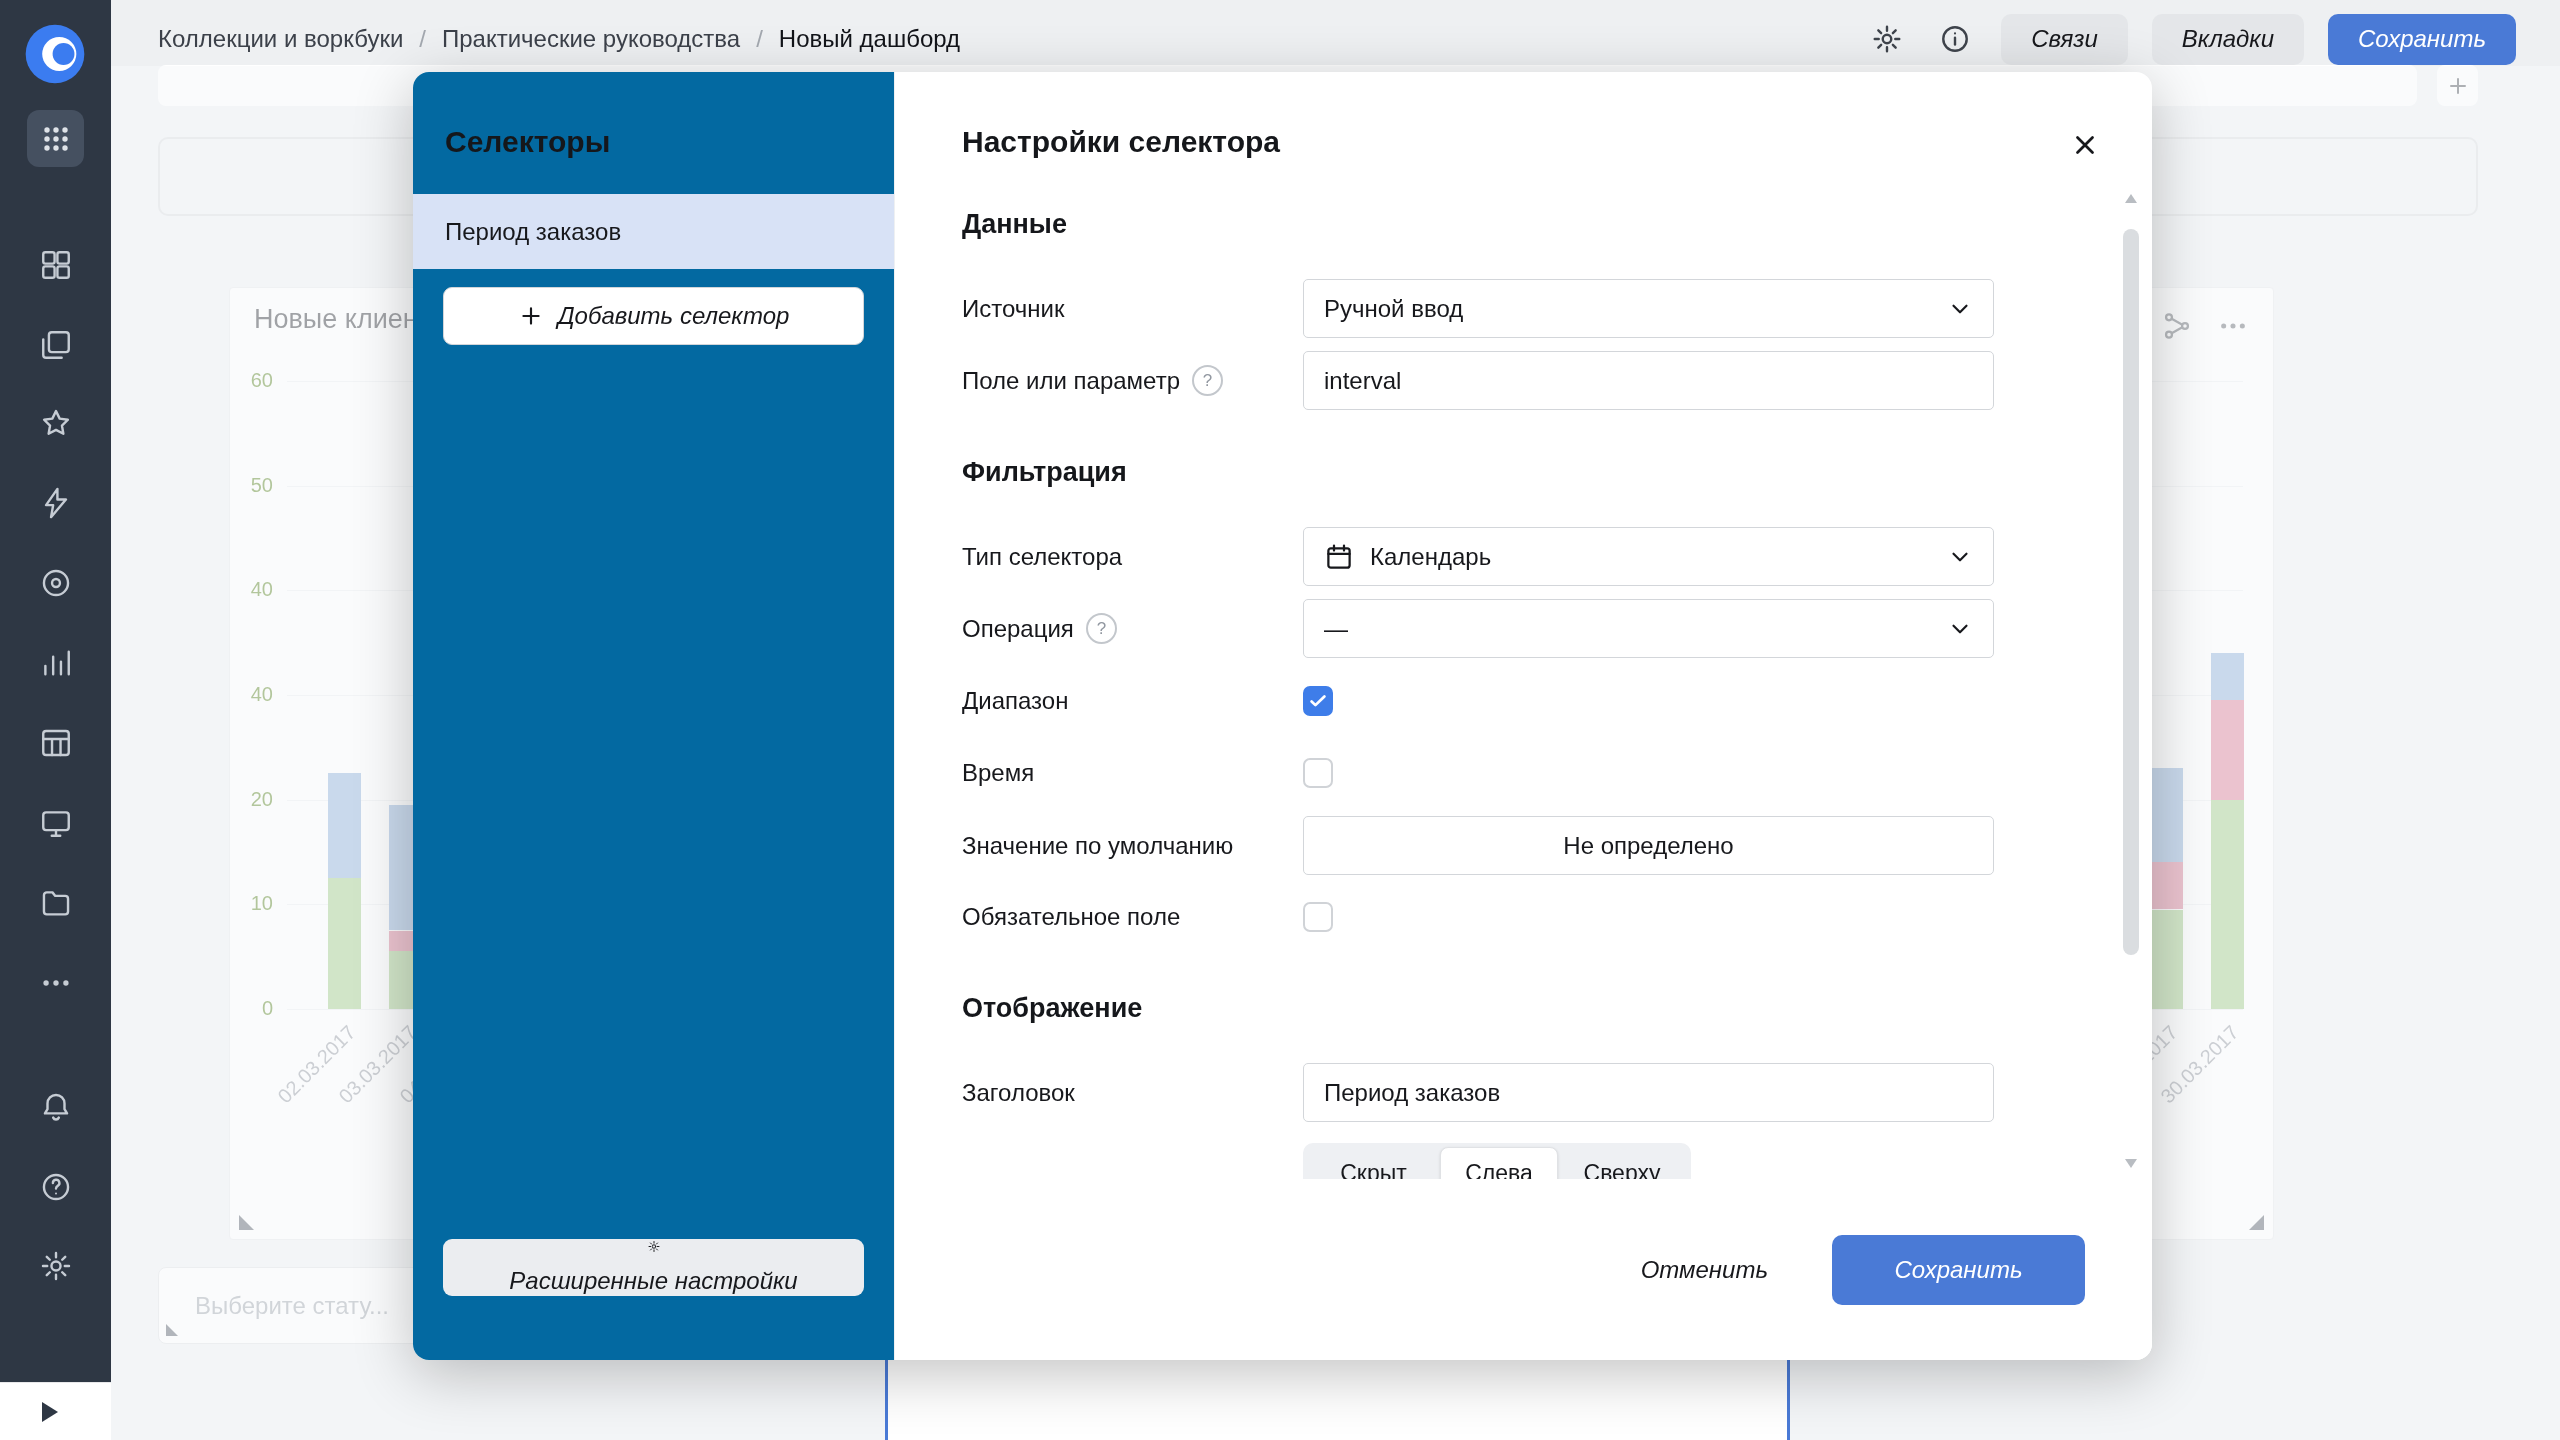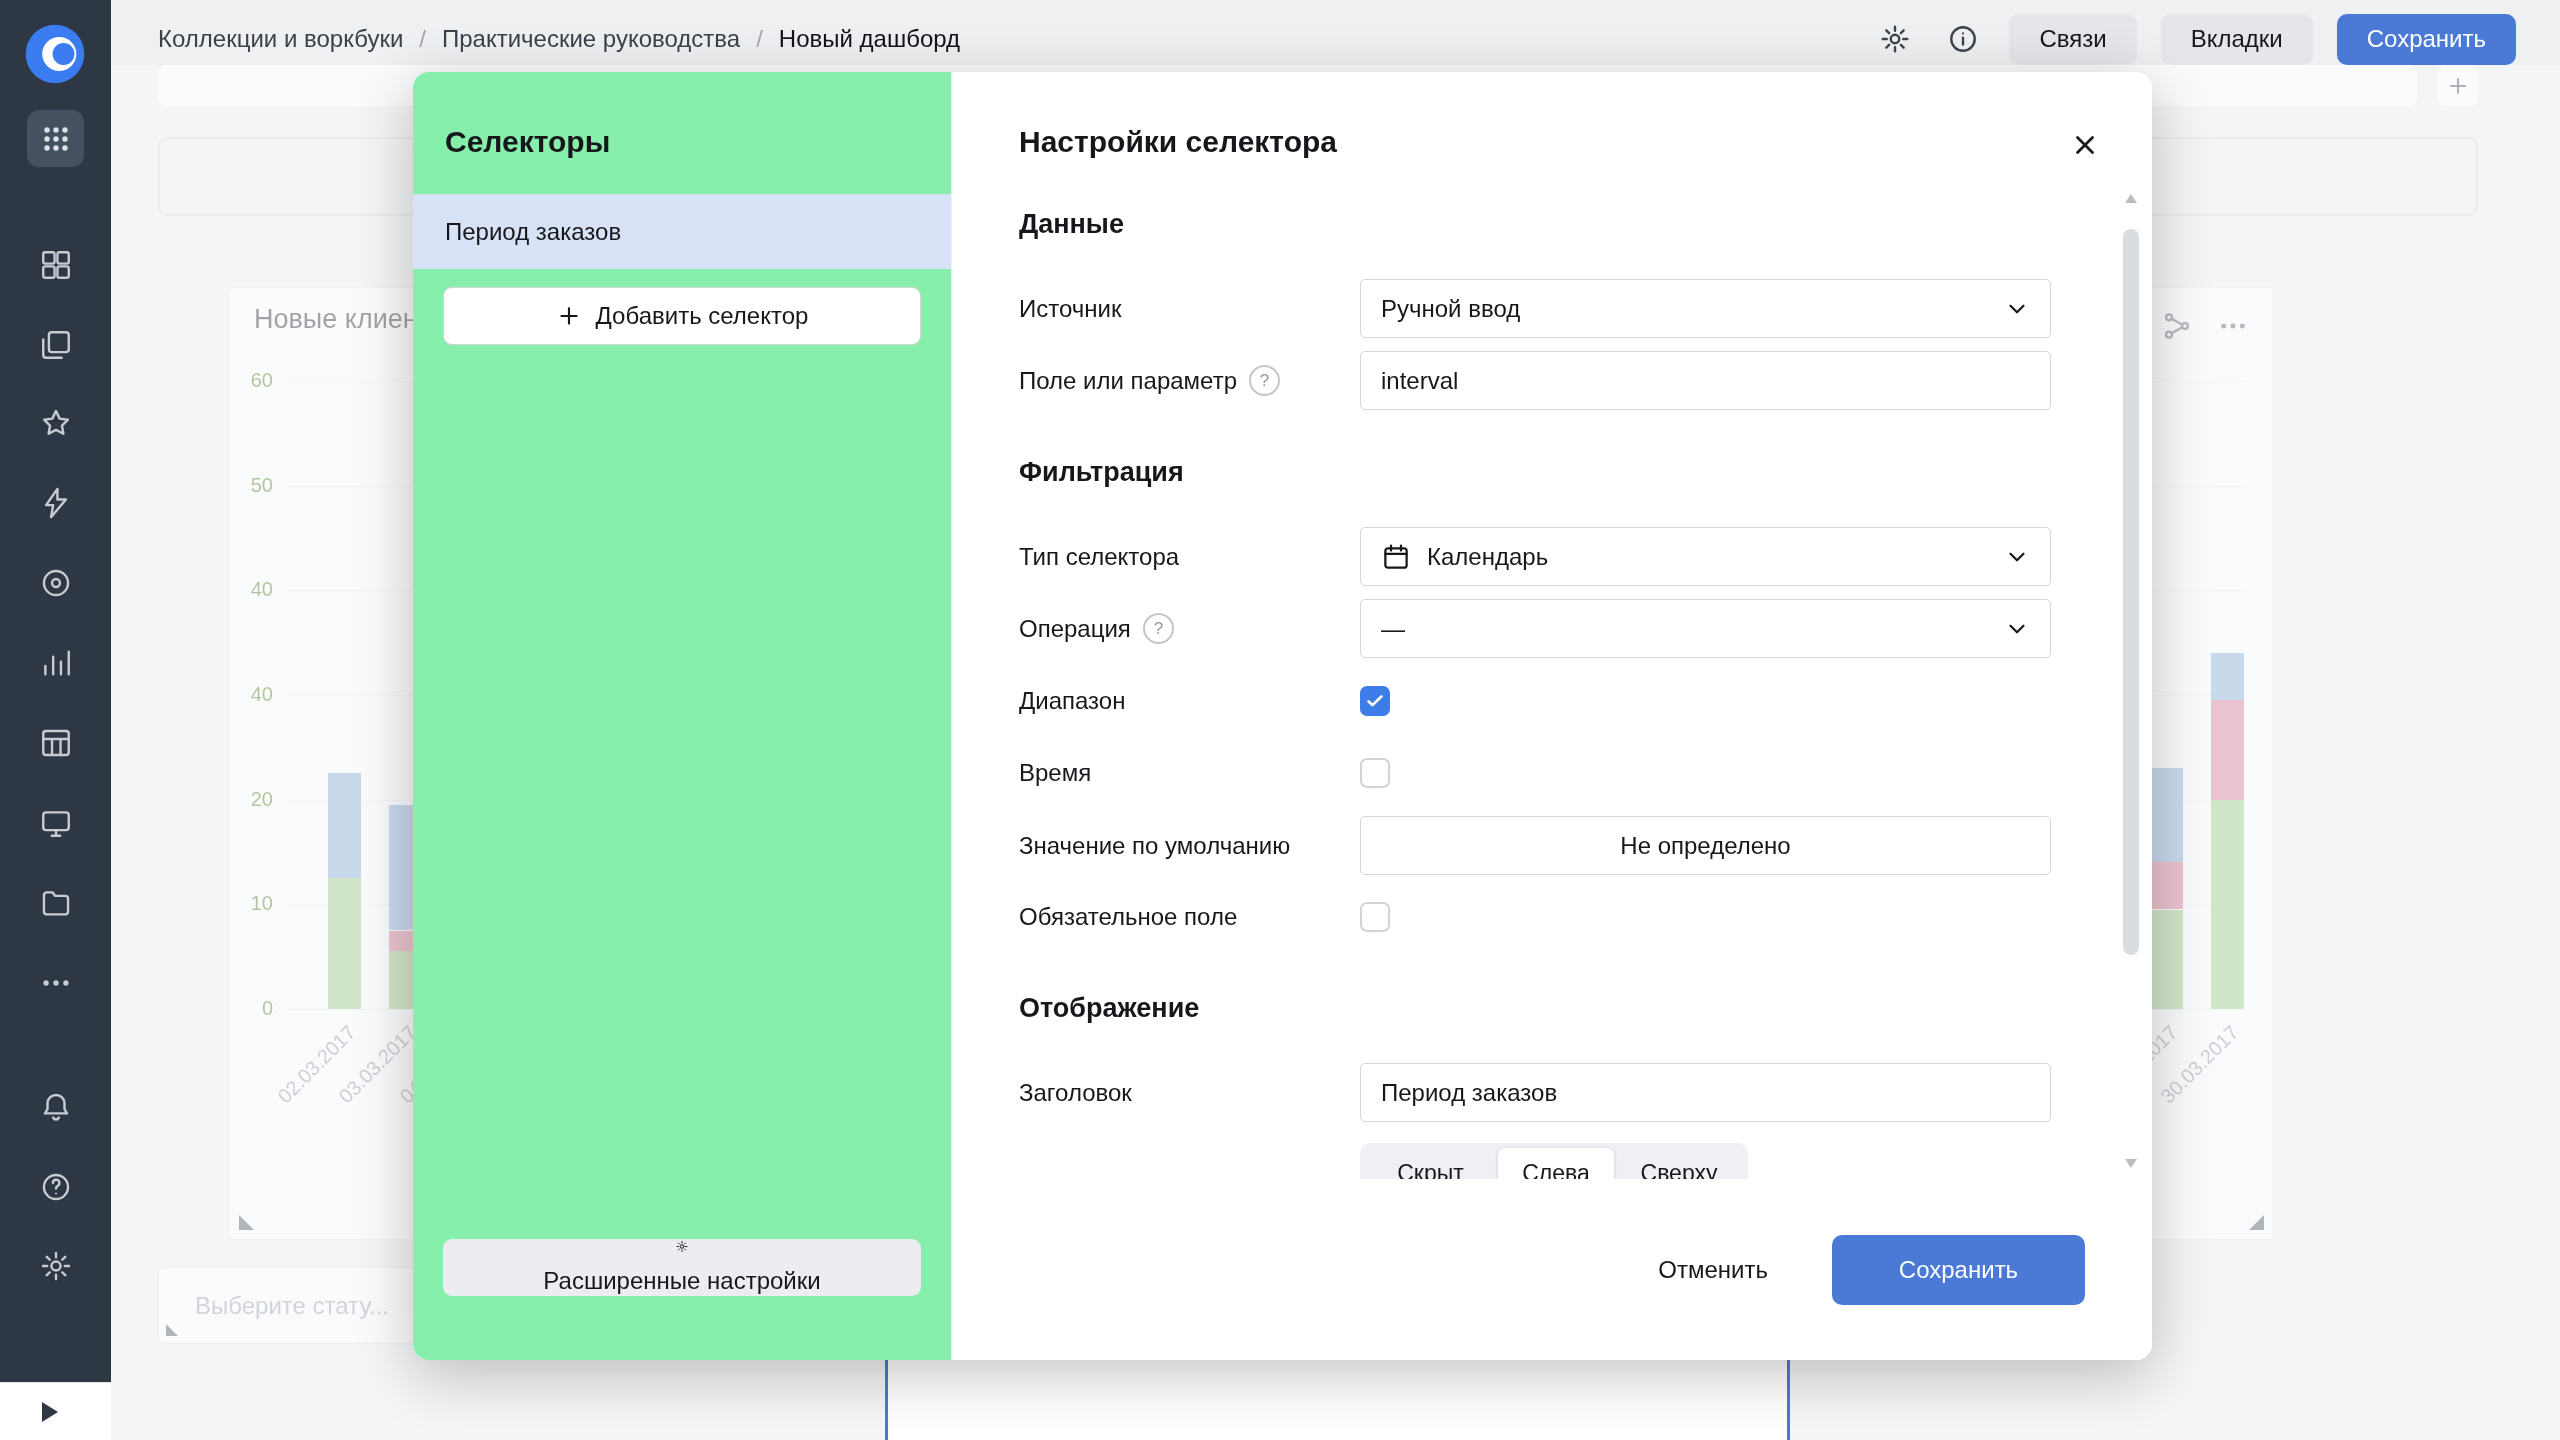--- a/index.html
+++ b/index.html
@@ -1,21 +1,21 @@
 <!DOCTYPE html>
 <html><head>
 <meta charset="utf-8">
 <style>
   html,body{margin:0;padding:0;}
   body{
     width:2560px;height:1440px;overflow:hidden;position:relative;
     background:#eef0f2;font-family:"Liberation Sans",sans-serif;color:#17181c;
     -webkit-font-smoothing:antialiased;
   }
-  button{font-family:"Liberation Sans",sans-serif;cursor:pointer;}
+  button{font-family:"Liberation Sans",sans-serif;cursor:pointer;font-style:italic;}
 
   
   .sidebar{position:absolute;left:0;top:0;width:111px;height:1440px;background:#2e3744;z-index:6;}
   .s-ic{position:absolute;left:50%;transform:translateX(-50%);width:44px;height:44px;
         display:flex;align-items:center;justify-content:center;}
   .s-ic svg{stroke:#c6ccd4;fill:none;stroke-width:1.7;stroke-linecap:round;stroke-linejoin:round;}
   .logo{position:absolute;left:23px;top:22px;width:64px;height:64px;}
   .apps{position:absolute;left:27px;top:110px;width:57px;height:57px;background:#455060;border-radius:12px;
         display:flex;align-items:center;justify-content:center;}
   .collapse{position:absolute;left:0;bottom:0;width:111px;height:58px;background:#ffffff;
@@ -63,21 +63,21 @@
   .status-selector{position:absolute;left:47px;top:1267px;width:267px;height:77px;background:#ffffff;
         border:1px solid #dcdee2;border-radius:8px;display:flex;align-items:center;padding-left:36px;
         box-sizing:border-box;color:#9aa0a8;font-size:24px;cursor:pointer;}
   .selection-box{position:absolute;left:774px;top:1339px;width:899px;height:200px;background:#ffffff;
         border:3px solid #4a7ad6;border-radius:12px;z-index:5;}
   .dash-overlay{position:absolute;left:0;top:66px;right:0;bottom:0;background:rgba(247,248,250,0.60);z-index:4;}
 
   
   .modal{position:absolute;left:413px;top:72px;width:1739px;height:1288px;background:#ffffff;border-radius:16px;
          box-shadow:0 14px 60px rgba(0,0,0,0.24);z-index:10;display:flex;}
-  .panel-left{position:relative;width:539px;flex:none;background:#86efac;border-radius:16px 0 0 16px;
+  .panel-left{position:relative;width:482px;flex:none;background:#0369a1;border-radius:16px 0 0 16px;
               border-right:1px solid #eef0f2;box-sizing:border-box;}
   .panel-right{position:relative;flex:1;border-radius:0 16px 16px 0;}
   .p-title{position:absolute;left:32px;top:53px;font-size:30px;font-weight:600;color:#15171b;}
   .panel-right .p-title{left:67px;}
   .sel-item{position:absolute;left:0;right:0;top:122px;height:75px;background:#d8e2f6;display:flex;
             align-items:center;padding-left:32px;font-size:24px;cursor:pointer;}
   .add-btn{position:absolute;left:30px;right:30px;top:215px;height:58px;background:#ffffff;
            border:1px solid #d2d5d9;border-radius:9px;display:flex;align-items:center;justify-content:center;
            gap:14px;font-size:24px;color:#17181c;}
   .add-btn svg{stroke:#17181c;stroke-width:2;fill:none;stroke-linecap:round;}

